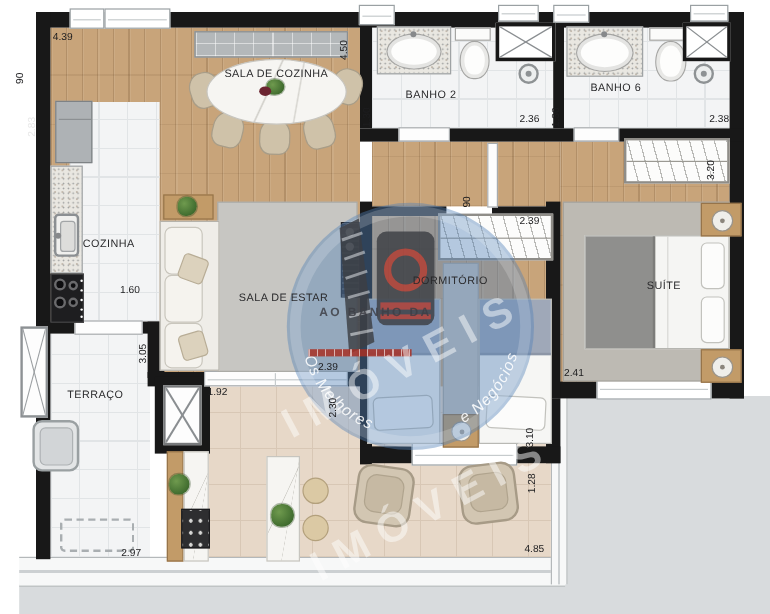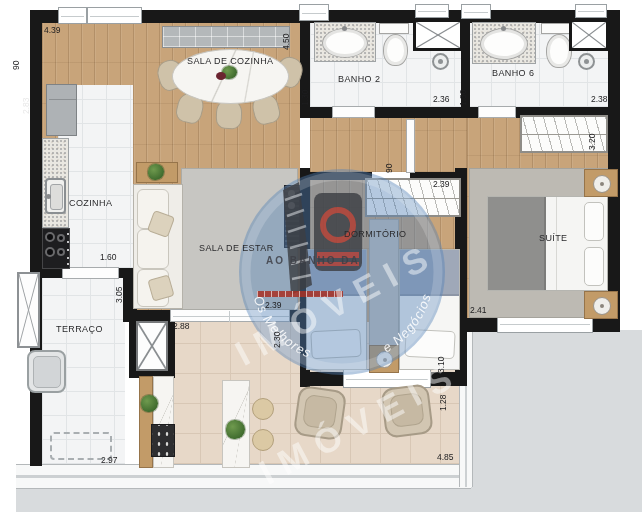--- a/index.html
+++ b/index.html
@@ -299,24 +299,24 @@
   <div class="dim v" style="left:21px;top:60px;">90</div>
   <div class="dim v lt" style="left:31px;top:104px;">2.83</div>
   <div class="dim v" style="left:291px;top:40px;">4.50</div>
   <div class="dim v" style="left:310px;top:96px;">1.30</div>
   <div class="dim" style="left:433px;top:94px;">2.36</div>
   <div class="dim v" style="left:468px;top:96px;">1.30</div>
   <div class="dim" style="left:591px;top:94px;">2.38</div>
   <div class="dim v" style="left:597px;top:140px;">3.20</div>
   <div class="dim" style="left:433px;top:179px;">2.39</div>
   <div class="dim v" style="left:394px;top:163px;">90</div>
-  <div class="dim" style="left:100px;top:252px;">1.60</div>
+  <div class="dim" style="left:100px;top:236px;">1.60</div>
   <div class="dim v" style="left:124px;top:293px;">3.05</div>
   <div class="dim" style="left:265px;top:300px;">2.39</div>
-  <div class="dim" style="left:173px;top:321px;">2.88</div>
+  <div class="dim" style="left:173px;top:321px;">1.92</div>
   <div class="dim v" style="left:282px;top:338px;">2.30</div>
   <div class="dim v" style="left:446px;top:363px;">3.10</div>
   <div class="dim" style="left:470px;top:305px;">2.41</div>
   <div class="dim" style="left:101px;top:455px;">2.97</div>
   <div class="dim v" style="left:448px;top:401px;">1.28</div>
   <div class="dim" style="left:437px;top:452px;">4.85</div>
 
 </div>
 
 </body></html>

